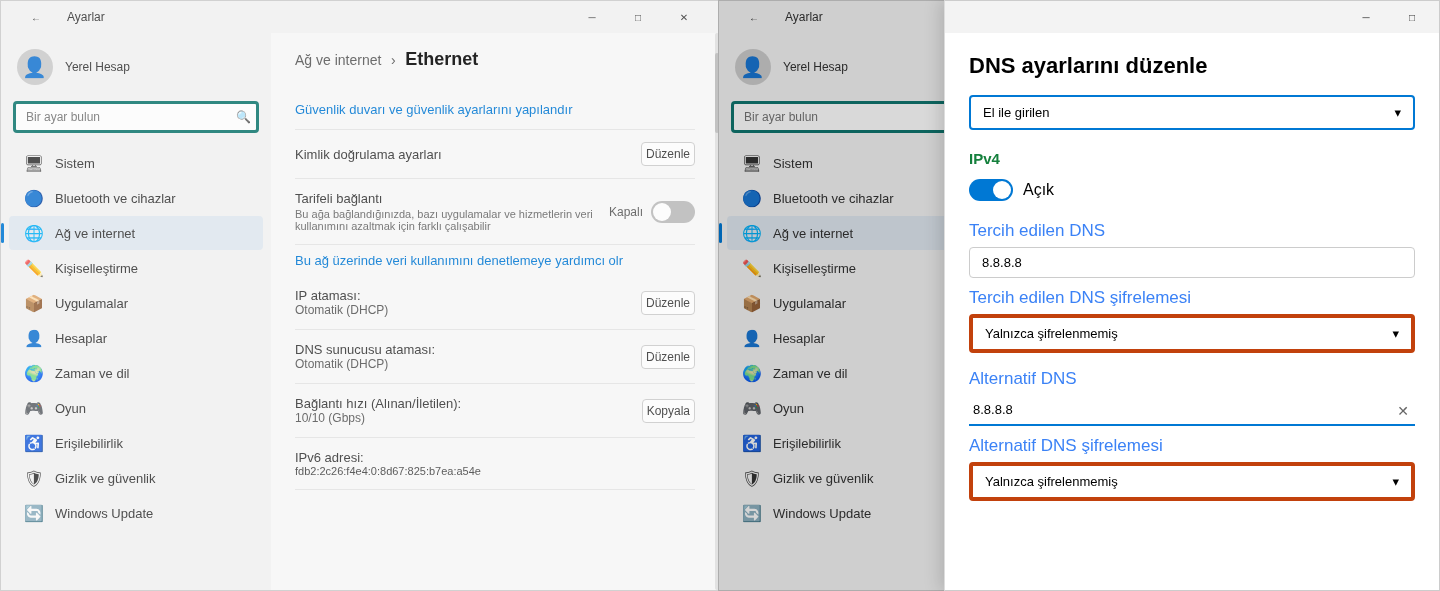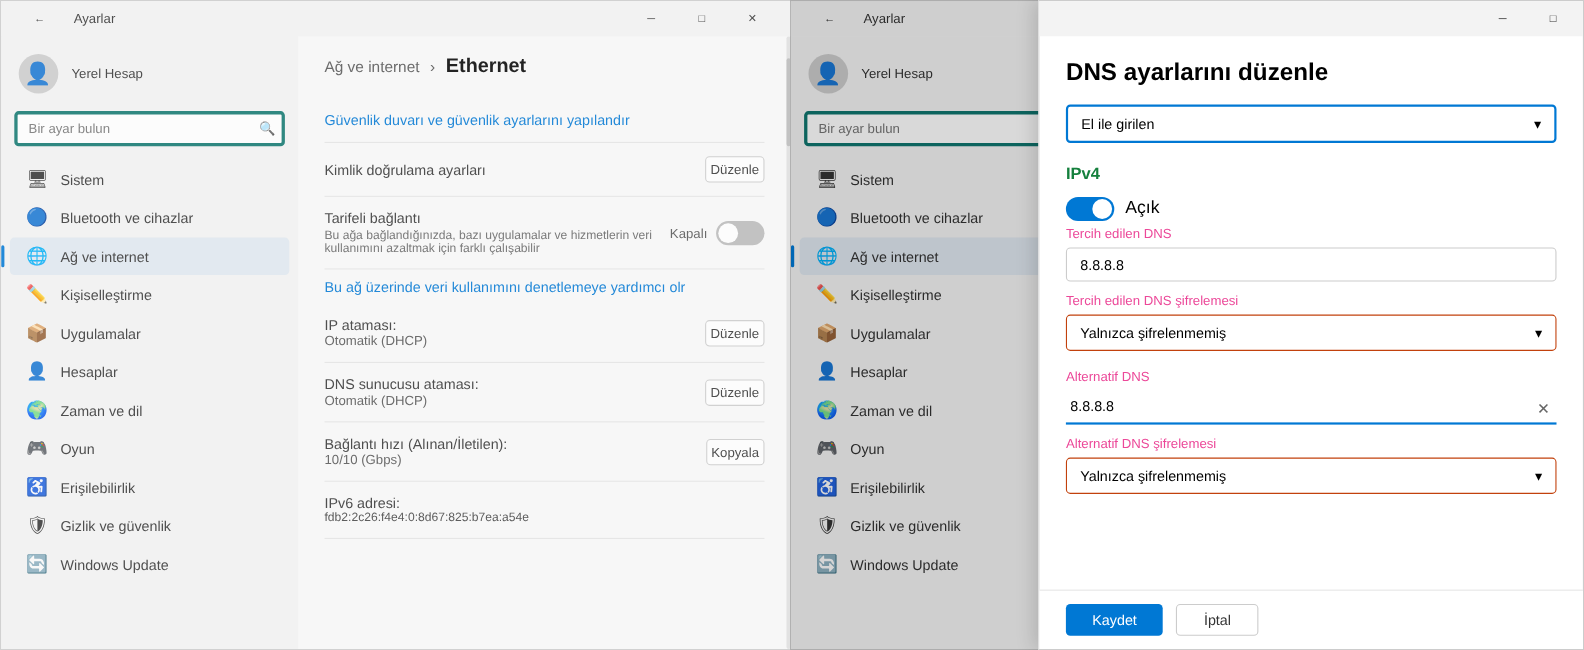--- a/index.html
+++ b/index.html
@@ -348,21 +348,21 @@
       font-size: 15px;
       font-weight: 600;
       color: #15803d;
       margin-bottom: 12px;
     }
 
     .toggle-row {
       display: flex;
       align-items: center;
       gap: 10px;
-      margin-bottom: 4px;
+      margin-bottom: 20px;
     }
 
     .toggle-on {
       width: 44px;
       height: 22px;
       border-radius: 11px;
       background: #0078d4;
       position: relative;
       cursor: pointer;
       flex-shrink: 0;
@@ -373,39 +373,39 @@
       position: absolute;
       width: 18px;
       height: 18px;
       border-radius: 50%;
       background: white;
       top: 2px;
       right: 2px;
     }
 
     .field-label {
-      font-size: 12px;
-      color: #ec4899;
+      font-size: 17px;
+      color: #3b82f6;
       margin-bottom: 6px;
     }
 
     .text-input {
       width: 100%;
       padding: 7px 12px;
       border: 1px solid #ccc;
       border-radius: 4px;
       font-size: 13px;
       margin-bottom: 10px;
       outline: none;
     }
 
     .dns-select {
       width: 100%;
       padding: 8px 12px;
-      border: 1px solid #c2410c;
+      border: 4px solid #c2410c;
       border-radius: 4px;
       font-size: 13px;
       background: white;
       cursor: pointer;
       display: flex;
       align-items: center;
       justify-content: space-between;
       margin-bottom: 16px;
     }
 
@@ -828,19 +828,15 @@
       </div>
 
       
       <div class="field-label">Alternatif DNS şifrelemesi</div>
       <div class="dns-select">
         <span>Yalnızca şifrelenmemiş</span>
         <span>▾</span>
       </div>
     </div>
 
-    <div class="dns-footer">
-      <button class="btn-primary">Kaydet</button>
-      <button class="btn-secondary">İptal</button>
-    </div>
   </div>
 
 </div>
 
 </body></html>

